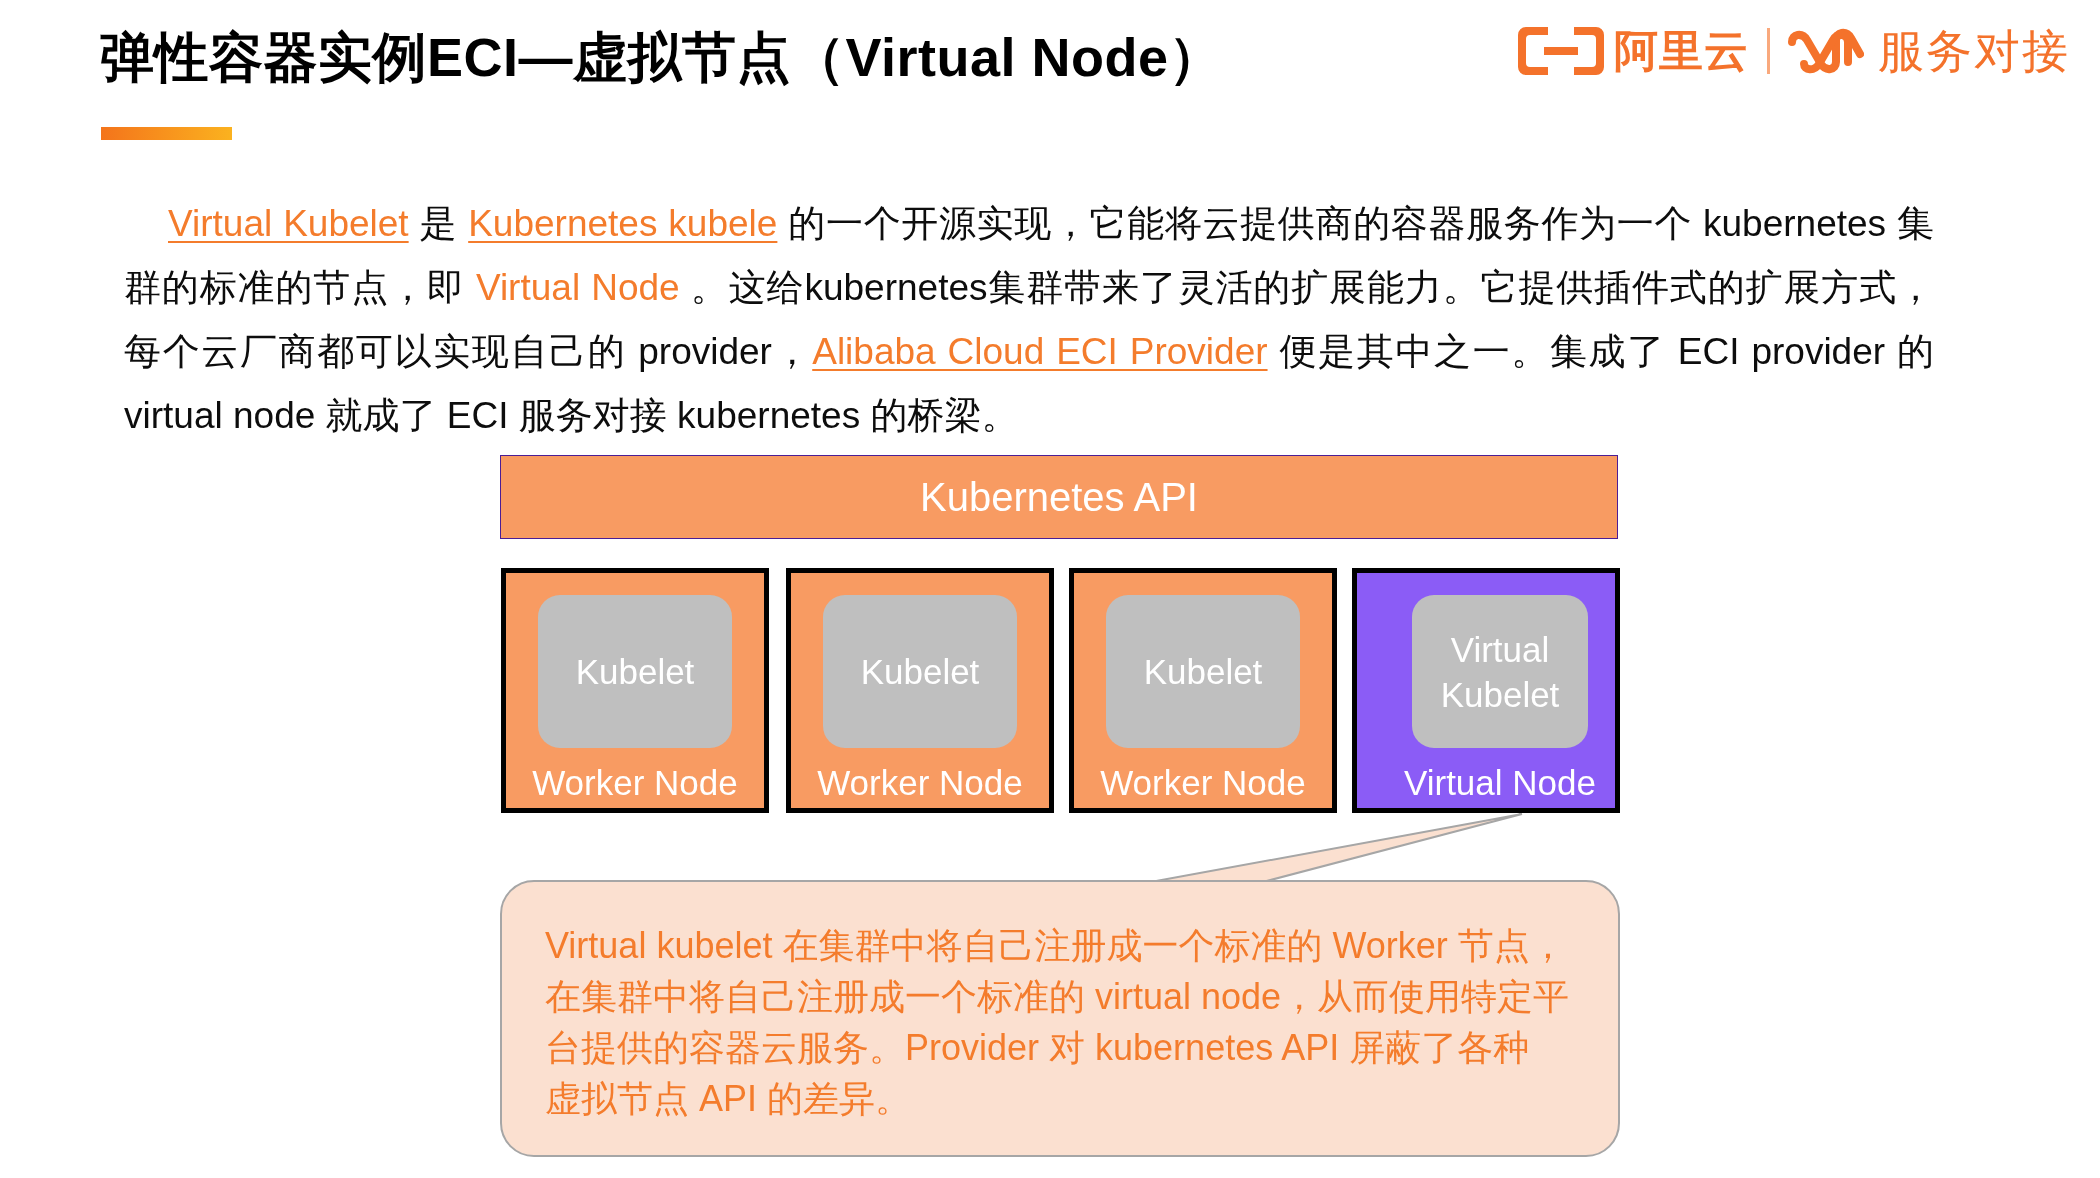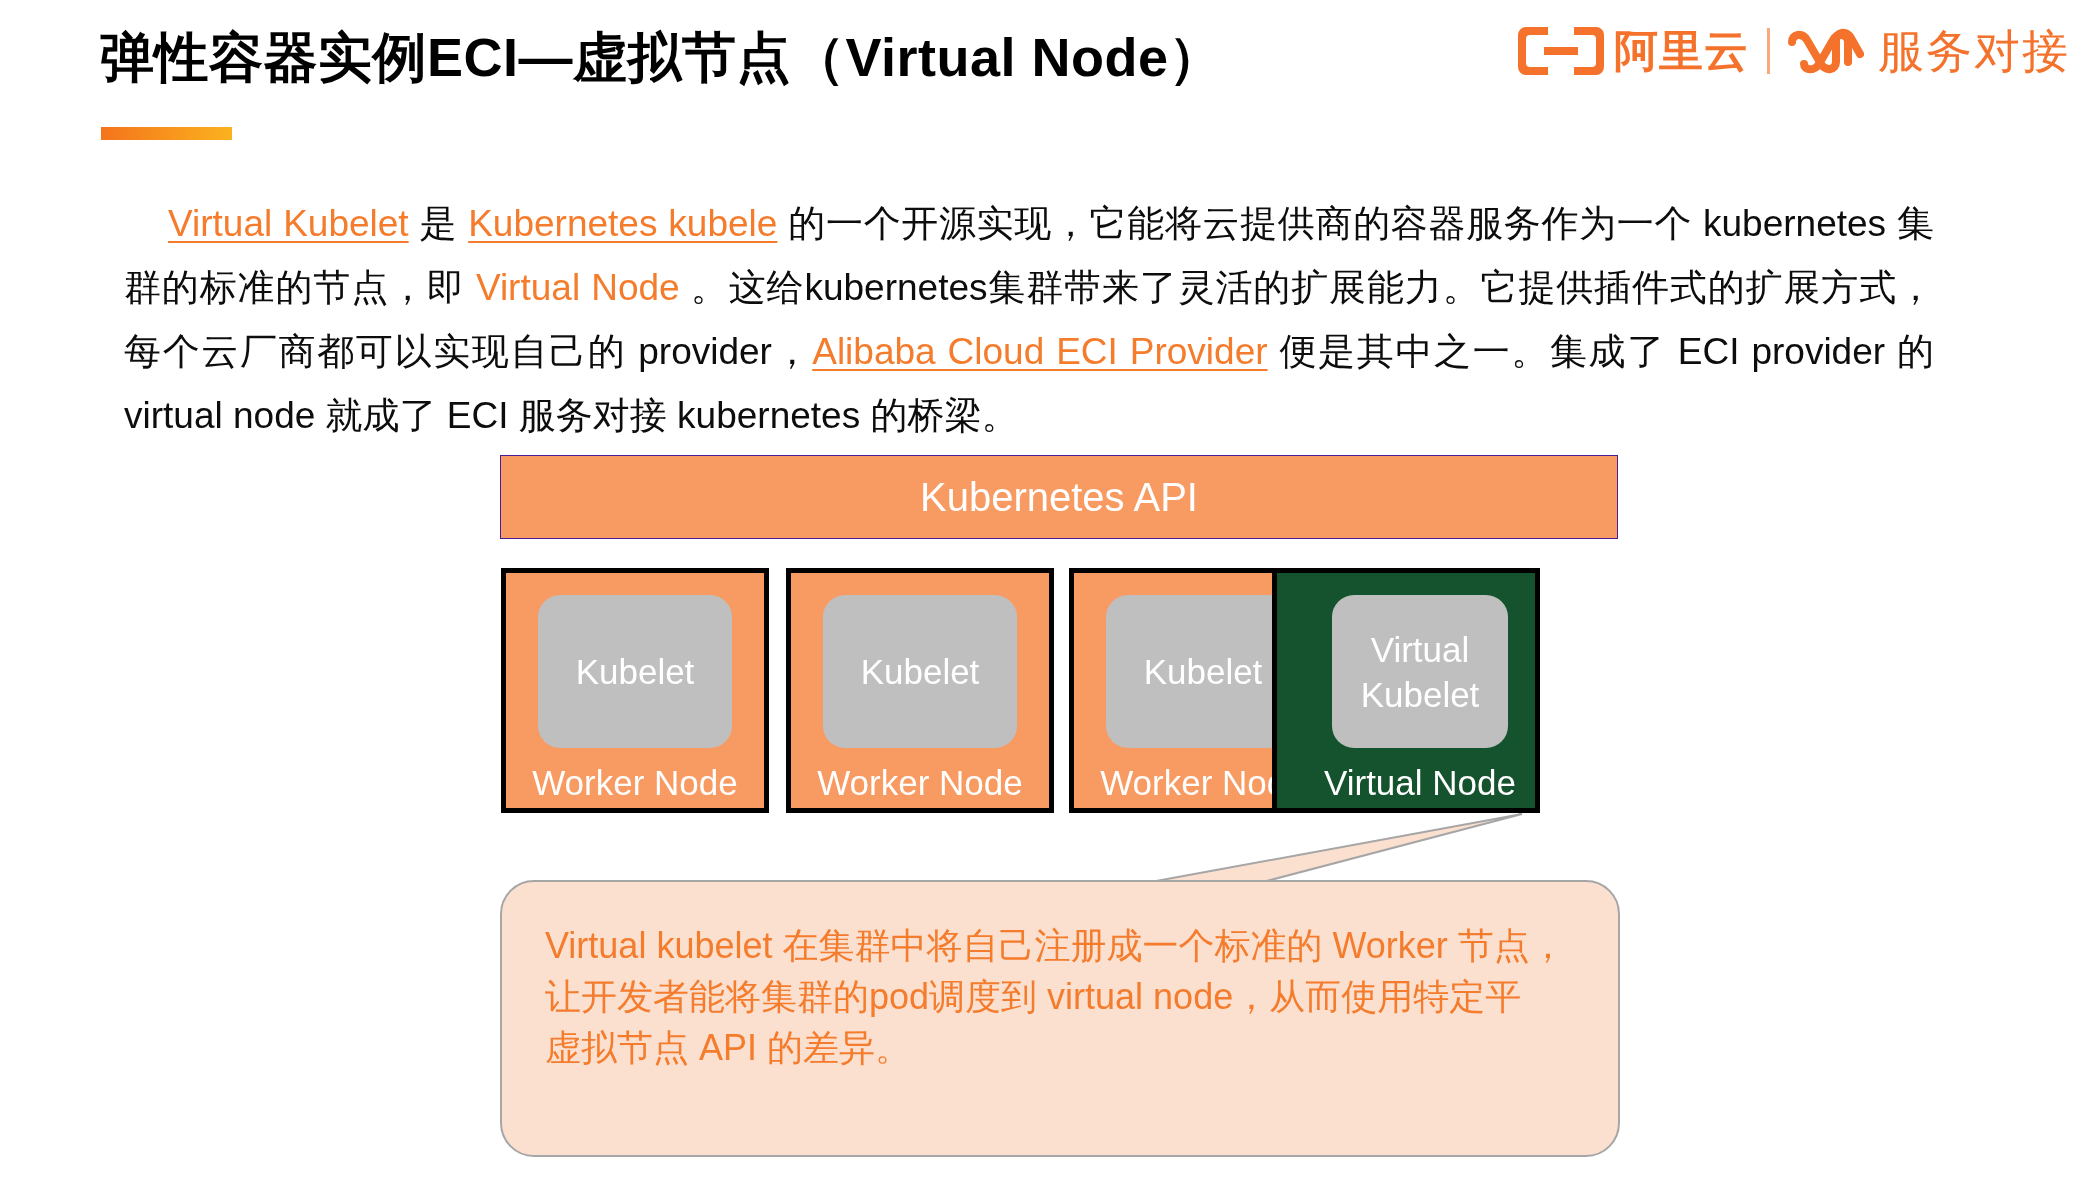--- a/index.html
+++ b/index.html
@@ -136,22 +136,22 @@
     box-sizing: border-box;
     background: #F89B62;
     display: flex;
     flex-direction: column;
     align-items: center;
   }
   .node-box.worker1 { left: 501px; }
   .node-box.worker2 { left: 786px; }
   .node-box.worker3 { left: 1069px; }
   .node-box.virtual {
-    left: 1272px;
-    background: #14532d;
+    left: 1352px;
+    background: #8b5cf6;
     padding-left: 28px;
   }
   .kubelet-chip {
     margin-top: 22px;
     width: 194px;
     height: 153px;
     background: #BFBFBF;
     border-radius: 22px;
     display: flex;
     flex-direction: column;
@@ -273,17 +273,18 @@
   </div>
 
   <svg id="callout-tail" viewBox="0 0 1130 120" preserveAspectRatio="none">
     <polygon points="1022,14 618,88 740,88" fill="#FBE0D0" stroke="#A6A6A6" stroke-width="2"></polygon>
   </svg>
 
   <div id="callout"></div>
 
   <div id="callout-text">
     <div>Virtual kubelet 在集群中将自己注册成一个标准的 Worker 节点，</div>
-    <div>让开发者能将集群的pod调度到 virtual node，从而使用特定平</div>
+    <div>在集群中将自己注册成一个标准的 virtual node，从而使用特定平</div>
+    <div>台提供的容器云服务。Provider 对 kubernetes API 屏蔽了各种</div>
     <div>虚拟节点 API 的差异。</div>
   </div>
 
 </div>
 
 </body></html>

